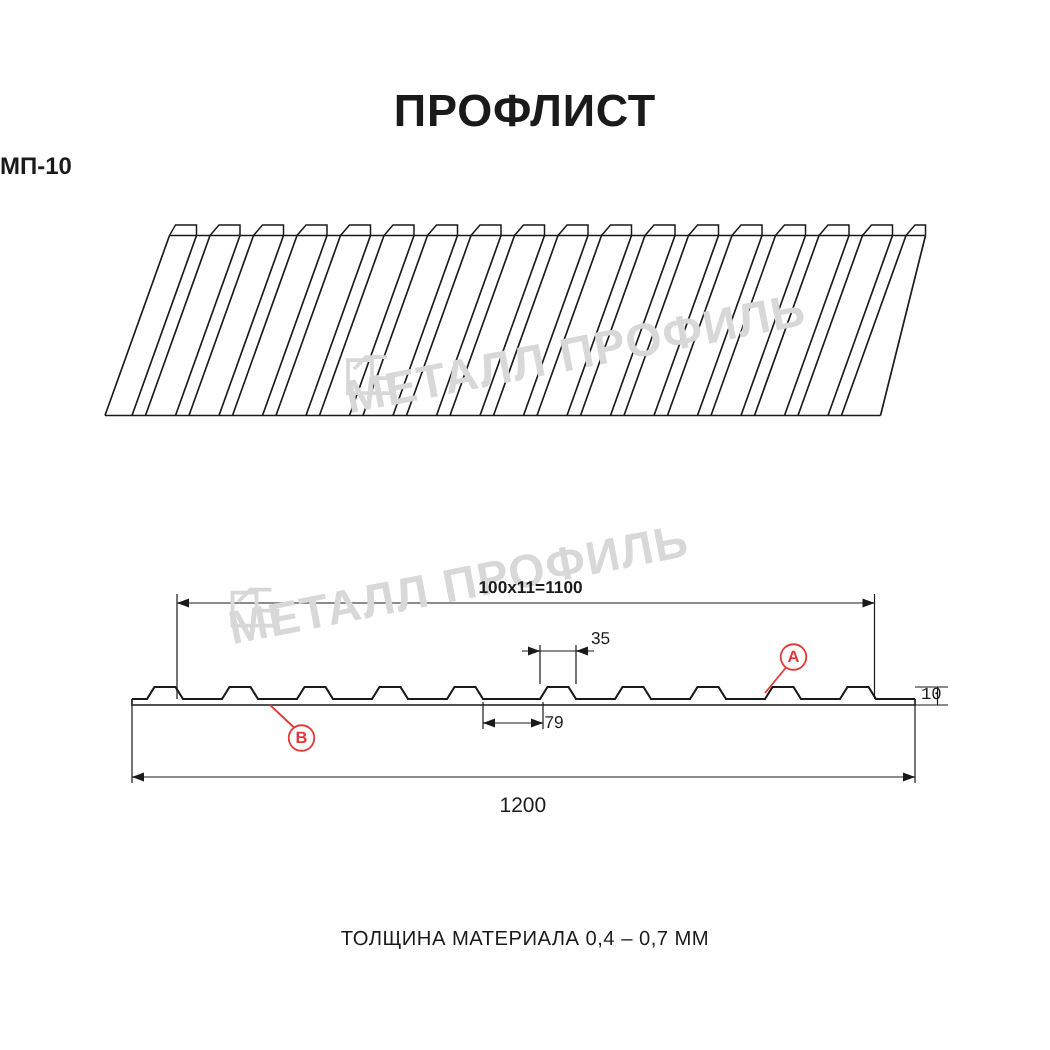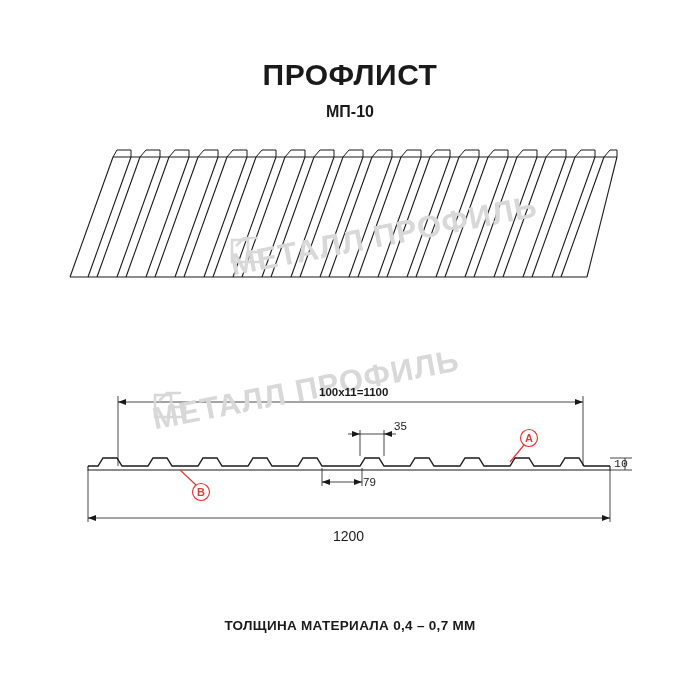--- a/index.html
+++ b/index.html
@@ -29,33 +29,32 @@
     font-size: 30px;
     font-weight: bold;
     letter-spacing: 0.5px;
     color: #1a1a1a;
   }
   .subtitle {
     position: absolute;
     top: 103px;
     left: 0;
     width: 700px;
-    text-align: center;
     font-size: 16px;
     font-weight: bold;
     color: #1a1a1a;
   }
   .footnote {
     position: absolute;
     top: 618px;
     left: 0;
     width: 700px;
     text-align: center;
     font-size: 13.5px;
-    font-weight: bold;
+    font-weight: normal;
     letter-spacing: 0.3px;
     color: #1a1a1a;
   }
   .drawing {
     position: absolute;
     top: 0;
     left: 0;
   }
   .wm {
     position: absolute;

